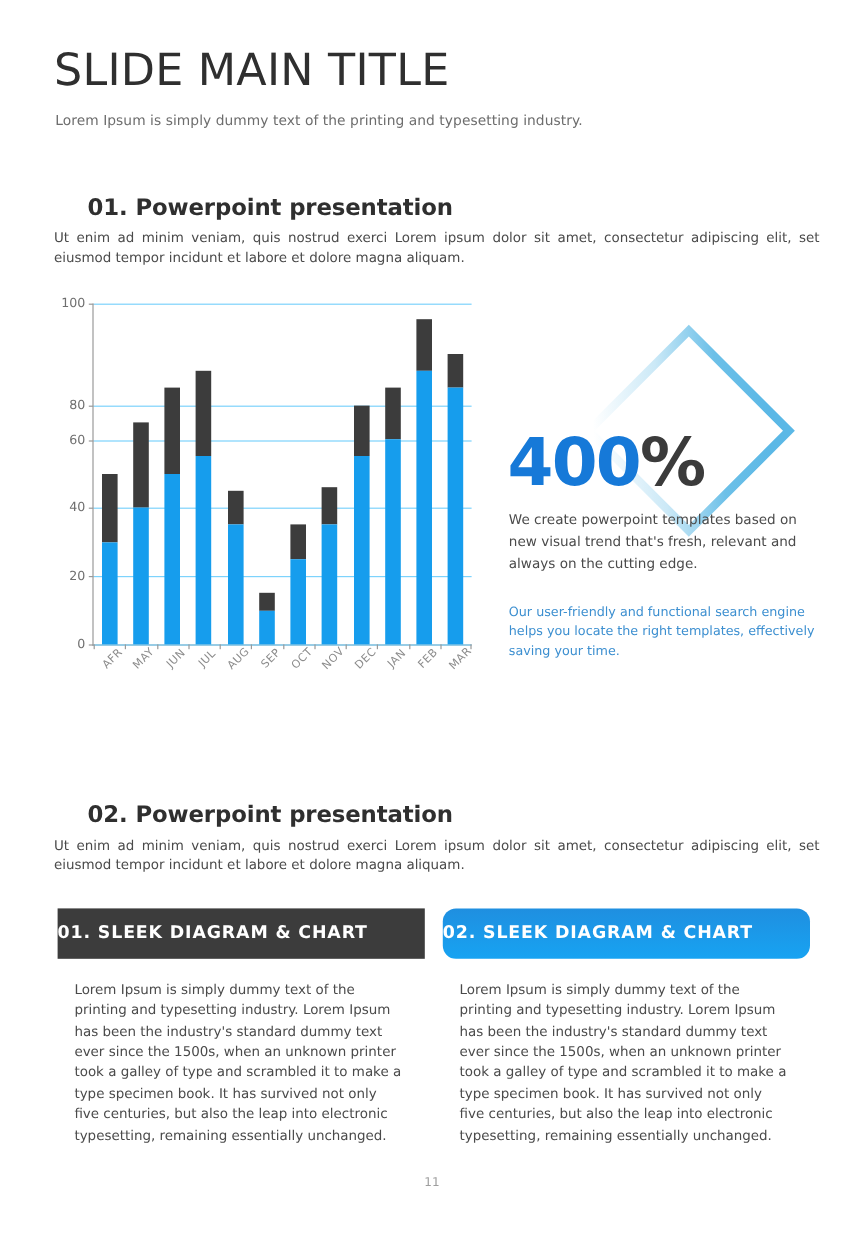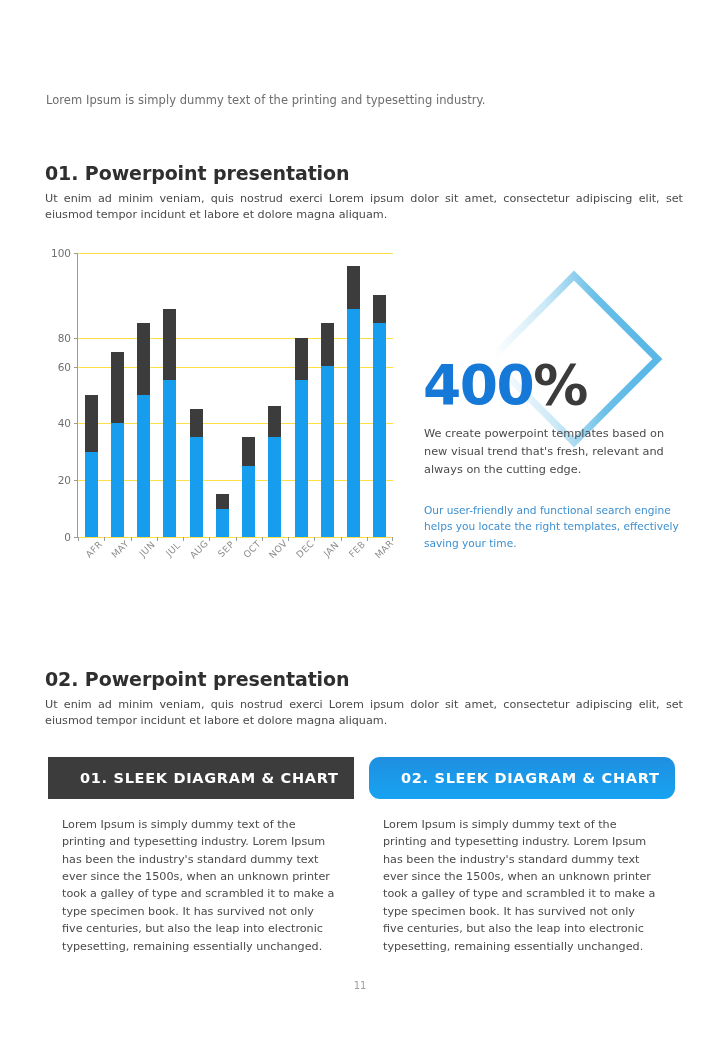--- a/index.html
+++ b/index.html
@@ -46,20 +46,21 @@
   }
 
   
   .section-heading {
     position: absolute;
     font-size: 19px;
     font-weight: 700;
     color: #2f2f2f;
     letter-spacing: -0.1px;
     white-space: nowrap;
+    margin-left: 28px;
   }
   .section-body {
     position: absolute;
     font-size: 11.2px;
     color: #4a4a4a;
     line-height: 1.45;
     text-align: justify;
     width: 638px;
   }
   #sec1-head { left: 45px; top: 162px; }
@@ -83,21 +84,21 @@
     height: 285px;
     border-left: 1px solid #9a9a9a;
     border-bottom: 1px solid #9a9a9a;
     box-sizing: border-box;
   }
   .gridline {
     position: absolute;
     left: 0;
     width: 100%;
     height: 1px;
-    background: #fde047;
+    background: #7dd3fc;
   }
   .ytick-label {
     position: absolute;
     right: 100%;
     margin-right: 7px;
     transform: translateY(-50%);
     font-size: 10.5px;
     color: #6f6f6f;
     white-space: nowrap;
   }
@@ -211,21 +212,21 @@
     position: absolute;
     top: 757px;
     width: 306px;
   }
   #card-1 { left: 48px; }
   #card-2 { left: 369px; }
   .card-header {
     height: 42px;
     display: flex;
     align-items: center;
-    padding-left: 32px;
+    padding-left: 0;
     box-sizing: border-box;
     color: #ffffff;
     font-size: 14.5px;
     font-weight: 700;
     letter-spacing: 0.7px;
   }
   #card-1 .card-header { background: #3c3c3c; }
   #card-2 .card-header { background: linear-gradient(180deg, #1f8fe0 0%, #17a3f2 100%); border-radius: 11px; }
   .card-body {
     padding: 17px 18px 0 14px;
@@ -243,20 +244,21 @@
     text-align: center;
     font-size: 10px;
     color: #9e9e9e;
   }
 </style>
 </head>
 <body>
 
 <div class="slide">
 
+  <div class="page-title">SLIDE MAIN TITLE</div>
   <div class="page-subtitle">Lorem Ipsum is simply dummy text of the printing and typesetting industry.</div>
 
   <div class="section-heading" id="sec1-head">01. Powerpoint presentation</div>
   <div class="section-body" id="sec1-body">Ut enim ad minim veniam, quis nostrud exerci  Lorem ipsum dolor sit amet, consectetur adipiscing elit, set eiusmod tempor incidunt et labore et dolore magna aliquam.</div>
 
   <div class="chart-wrap">
     <div class="chart-plot">
       <div id="gridlines">
           <div class="gridline" style="top: 100%;">
             <div class="ytick-label">0</div>

